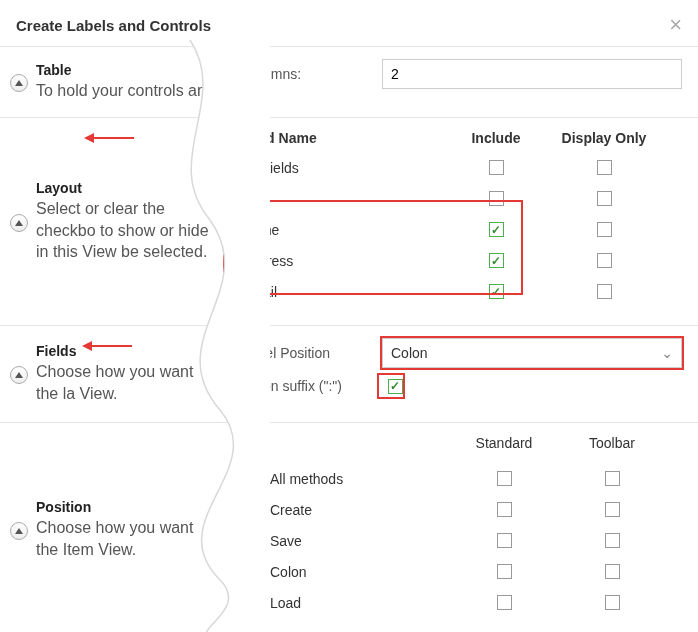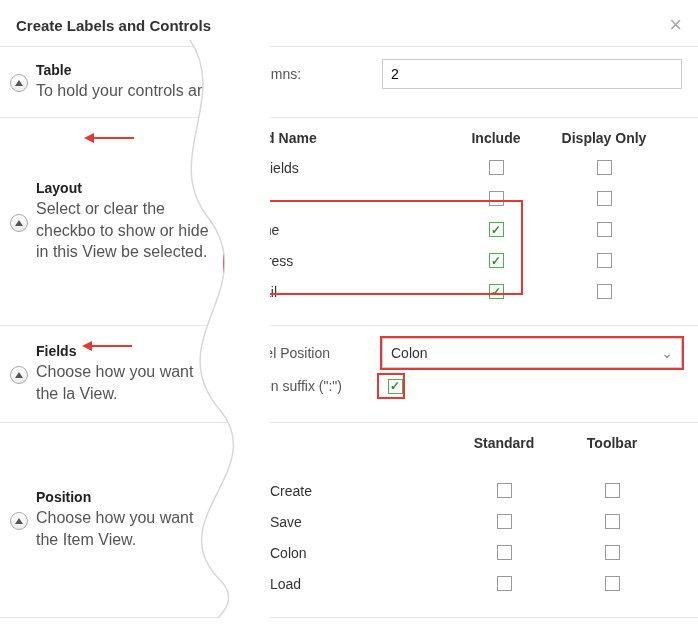--- a/index.html
+++ b/index.html
@@ -96,21 +96,21 @@
     align-items: center;
     justify-content: space-between;
     cursor: pointer;
   }
   .field-grid-header, .field-row, .method-row {
     display: grid;
     align-items: center;
   }
   .field-grid-header { grid-template-columns: 200px 108px 108px; font-weight: 600; color: #333; margin-bottom: 6px; }
   .field-row { grid-template-columns: 200px 108px 108px; height: 31px; }
-  .method-header { display:grid; grid-template-columns: 208px 108px 108px; font-weight:700; margin-bottom:24px; }
+  .method-header { display:grid; grid-template-columns: 208px 108px 108px; font-weight:400; margin-bottom:12px; }
   .method-row { grid-template-columns: 28px 180px 108px 108px; height: 31px; }
   .center { display:flex; justify-content:center; }
   .checkbox {
     width: 15px; height: 15px;
     border: 1px solid #999;
     background: #fff;
     display: inline-flex;
     align-items: center;
     justify-content: center;
   }
@@ -292,20 +292,30 @@
     </div>
   </div>
   <div class="right-col">
     <div class="method-header">
       <div></div>
       <div class="center">Standard</div>
       <div class="center">Toolbar</div>
     </div>
     <div id="button-rows">
         <div class="method-row">
+          <div class="method-icon"></div>
+          <div>All methods</div>
+          <div class="center">
+            <span class="checkbox"></span>
+          </div>
+          <div class="center">
+            <span class="checkbox"></span>
+          </div>
+        </div>
+        <div class="method-row">
           <div class="method-icon">≡▸</div>
           <div>Create</div>
           <div class="center">
             <span class="checkbox"></span>
           </div>
           <div class="center">
             <span class="checkbox"></span>
           </div>
         </div>
         <div class="method-row">

